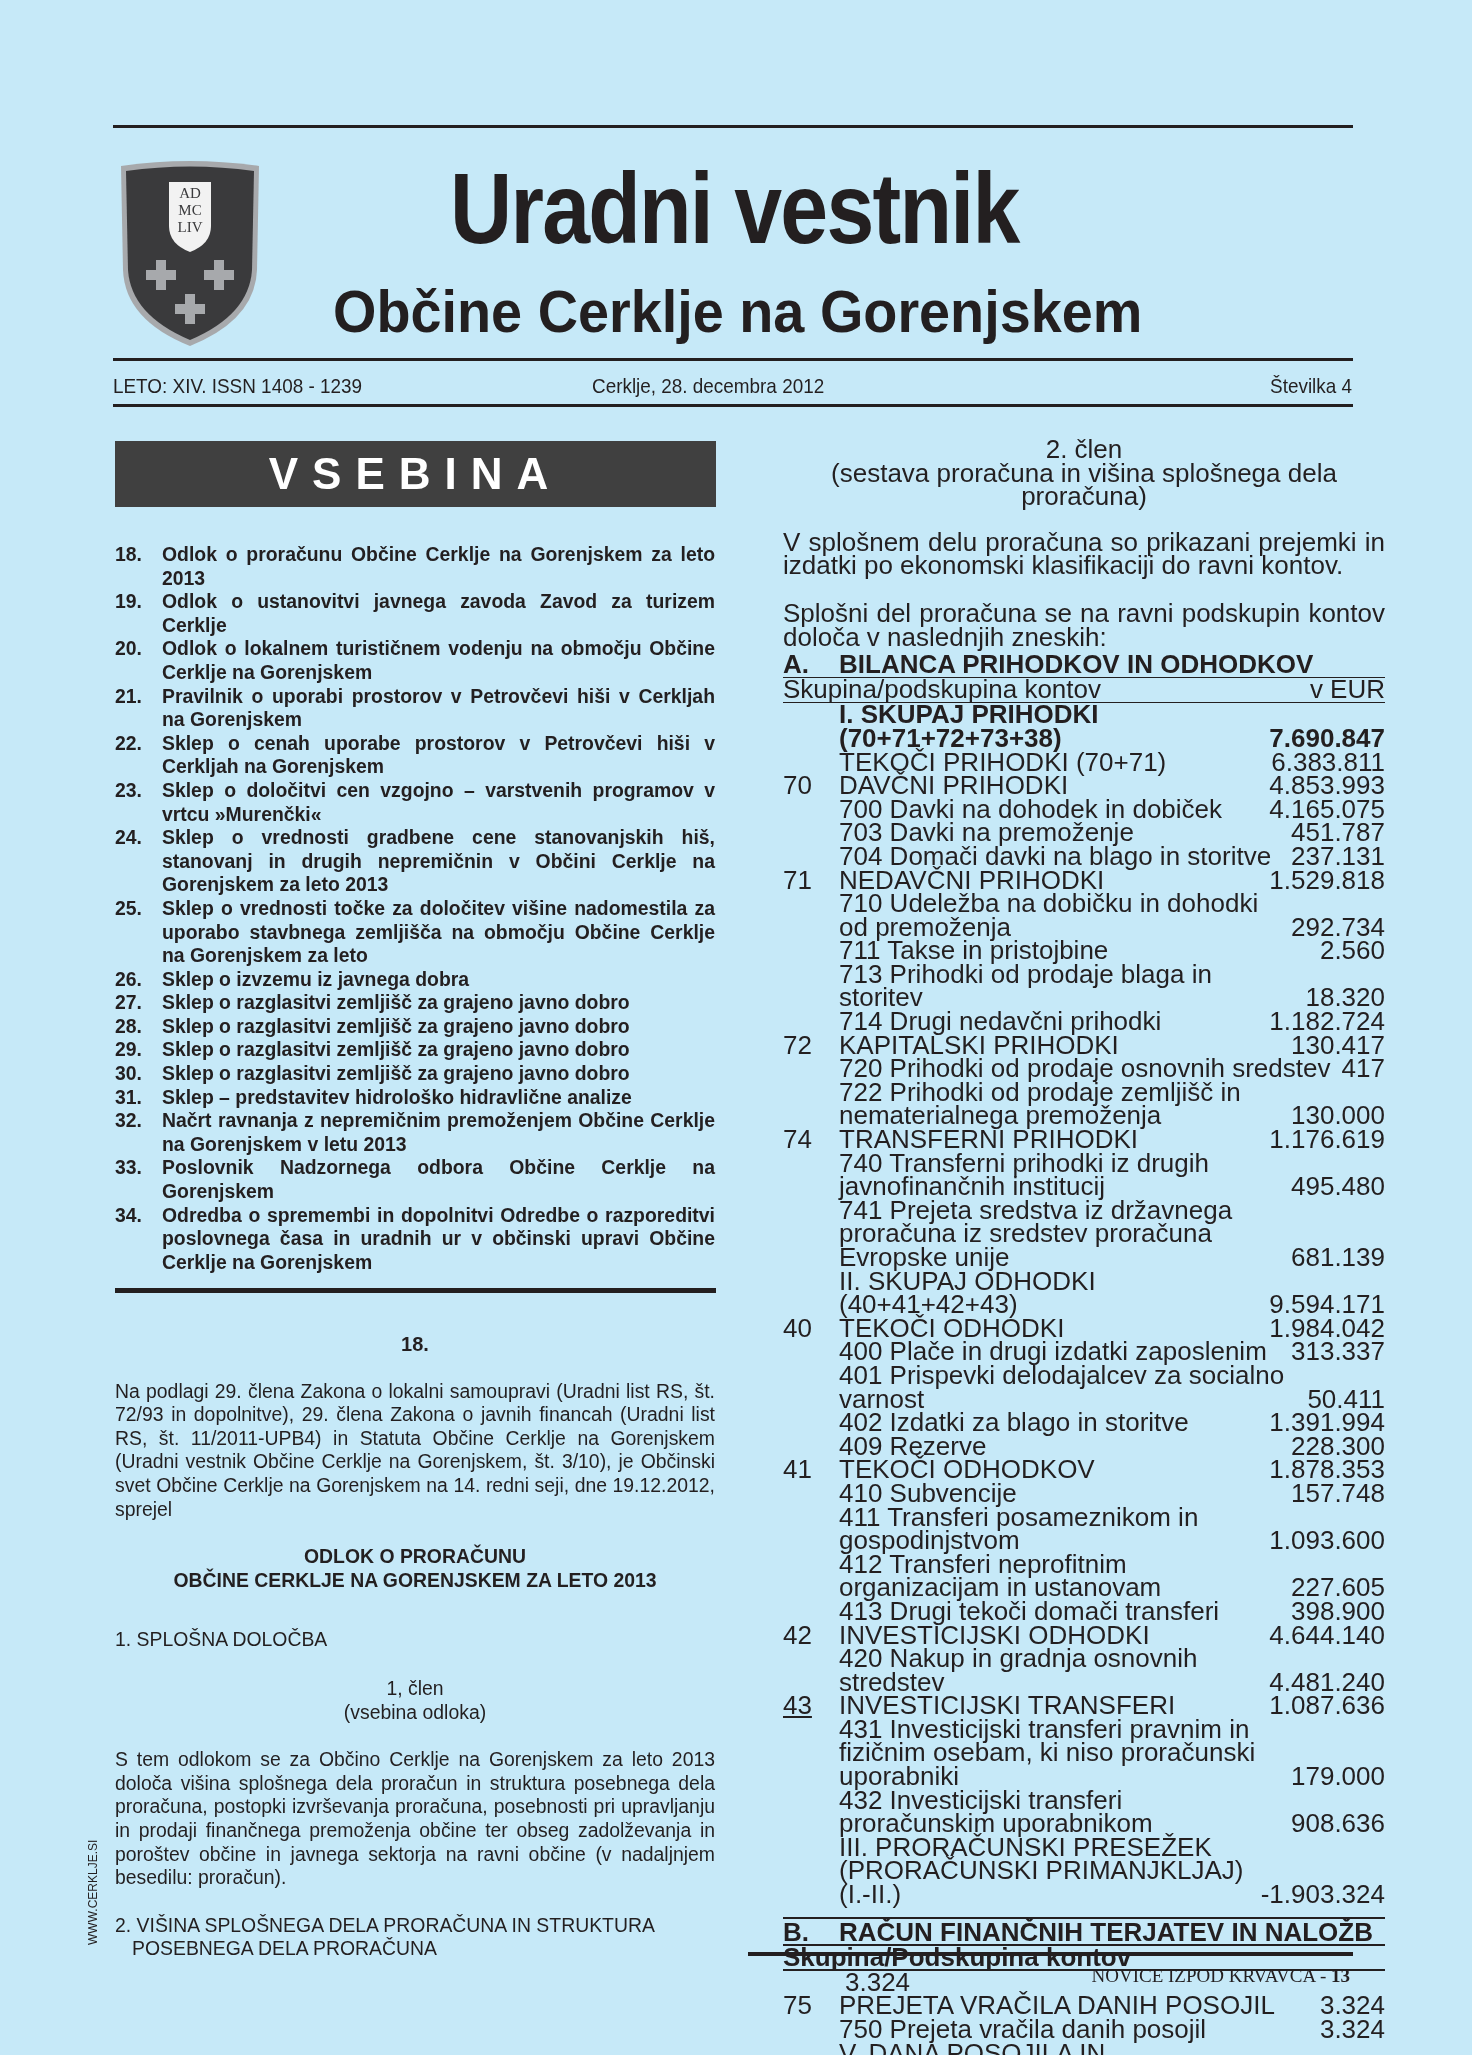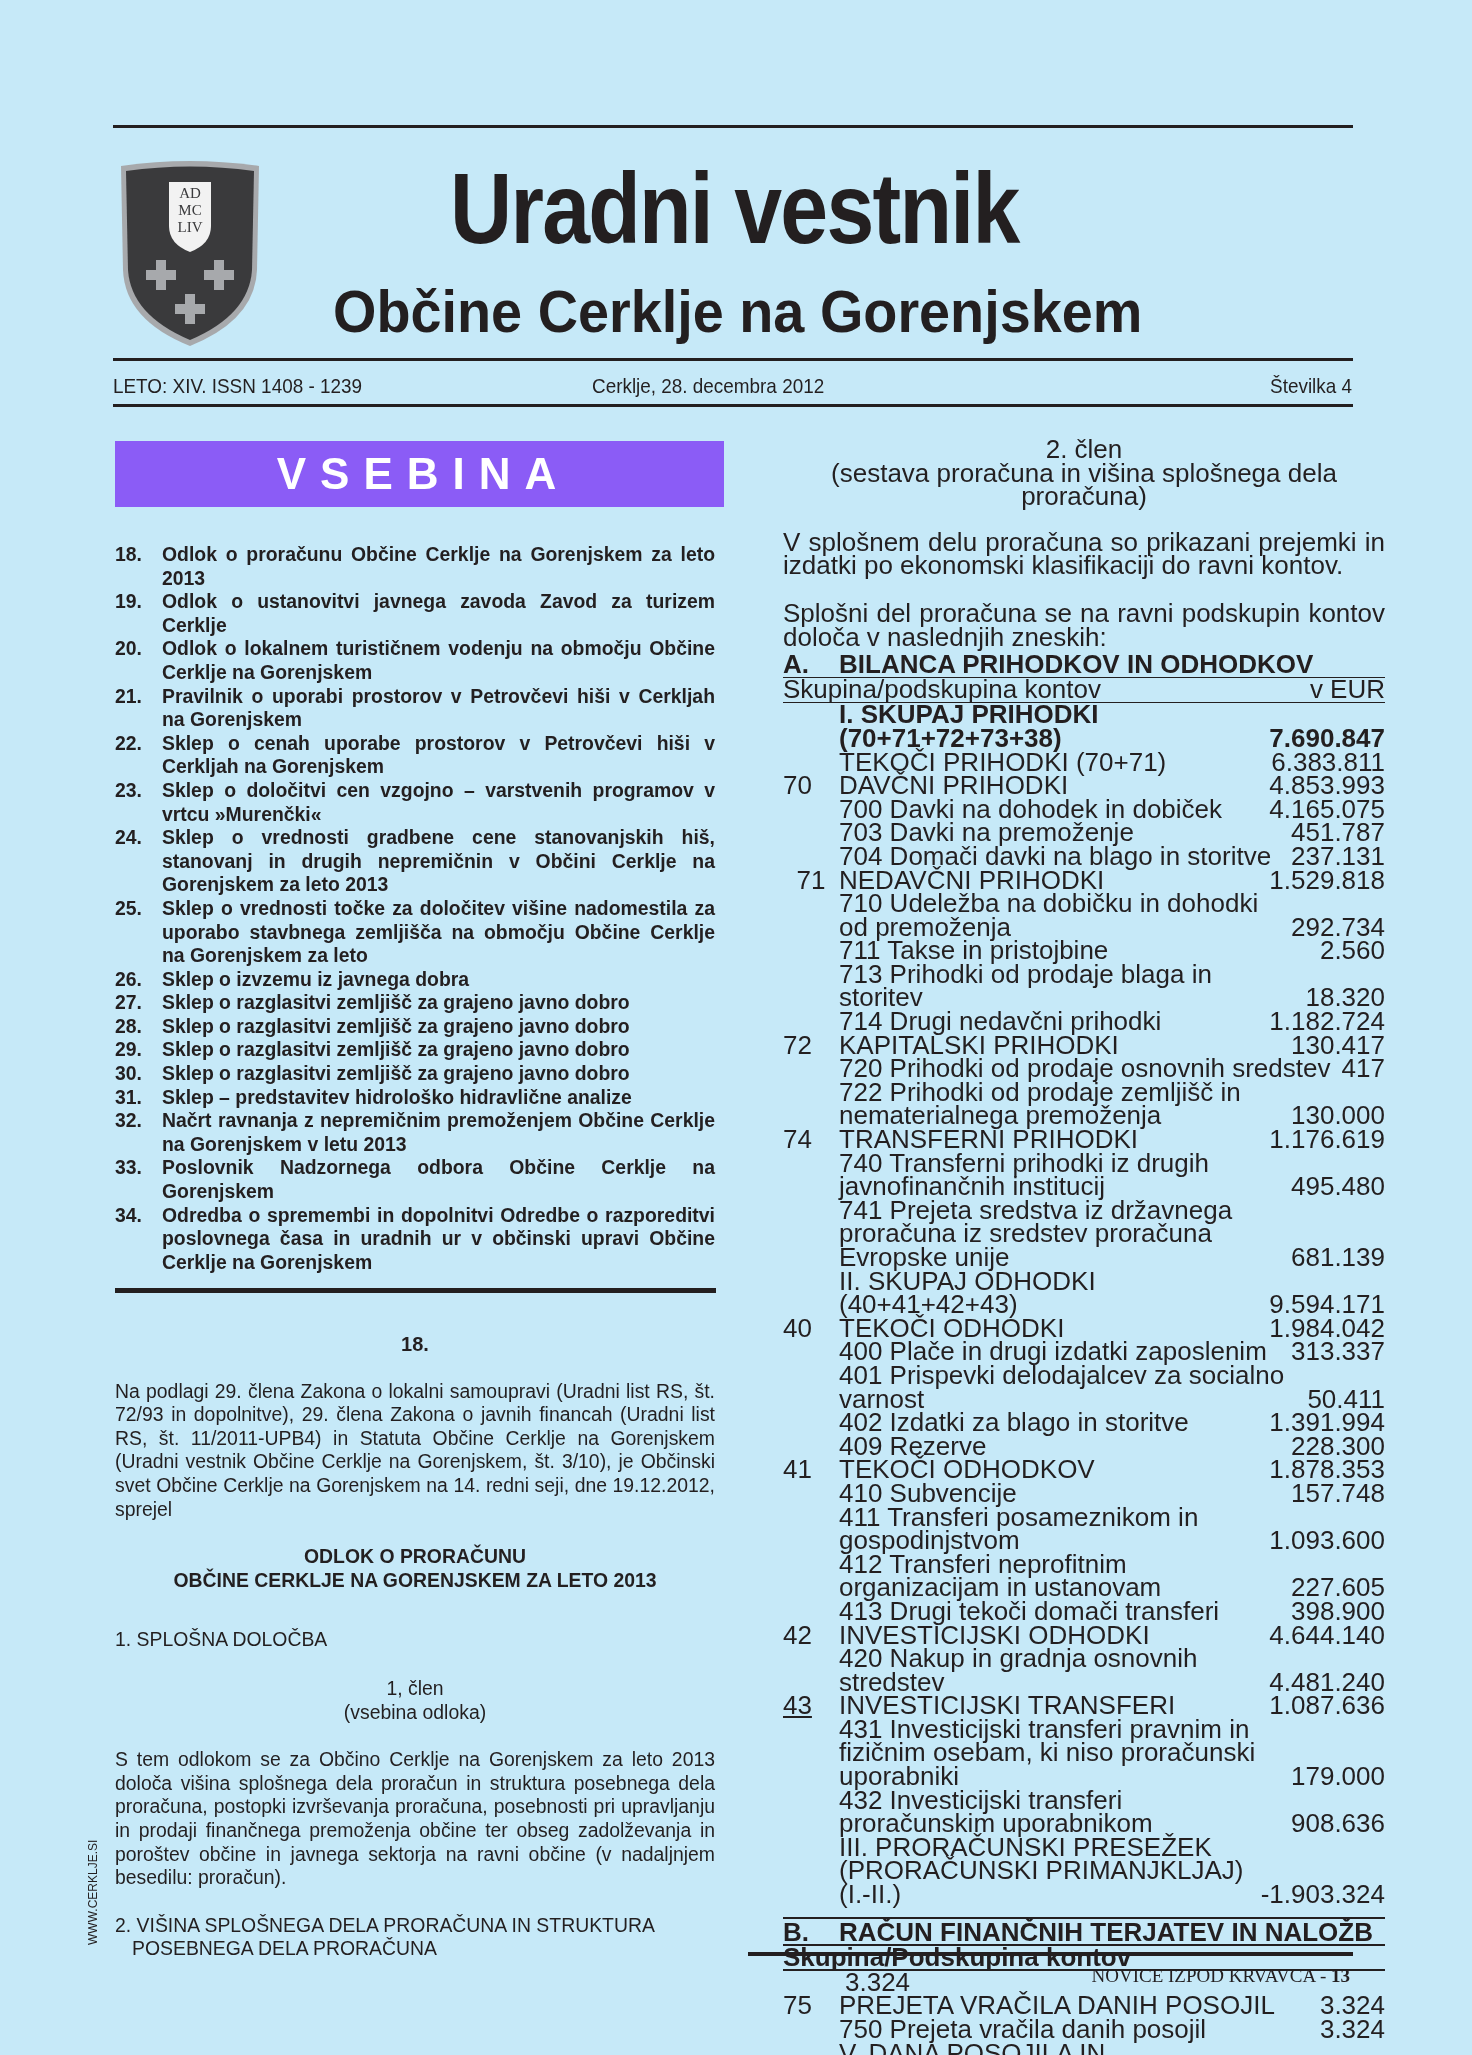--- a/index.html
+++ b/index.html
@@ -8,22 +8,22 @@
     color:#231f20; font-family:"Liberation Sans", sans-serif;
   }
   .abs { position:absolute; }
   .rule { position:absolute; background:#231f20; }
   
   #crest { left:115px; top:160px; width:150px; height:190px; }
   #title1 { left:450px; top:158px; font-size:100px; font-weight:bold; letter-spacing:-2px; line-height:1; transform:scaleX(0.86); transform-origin:left top; white-space:nowrap; }
   #title2 { left:333px; top:282px; font-size:60px; font-weight:bold; line-height:1; transform:scaleX(0.93); transform-origin:left top; white-space:nowrap; }
   .metaline { top:374px; font-size:21px; transform:scaleX(0.9); white-space:nowrap; }
   
-  #vsebina { left:115px; top:441px; width:601px; height:66px; background:#8b5cf6; color:#fff;
-    font-size:44px; font-weight:bold; letter-spacing:14px; text-align:center; line-height:66px;padding-left:8px; }
+  #vsebina { left:115px; top:441px; width:601px; height:66px; background:#404040; color:#fff;
+    font-size:44px; font-weight:bold; letter-spacing:14px; text-align:center; line-height:66px; }
   #toc { left:115px; top:543px; width:600px; font-size:19.4px; font-weight:bold; line-height:23.6px; }
   .toc-item { display:flex; }
   .toc-num { width:47px; flex:none; }
   .toc-text { flex:1; text-align:justify; }
   #lefttext { left:115px; top:1333px; width:600px; font-size:19.4px; line-height:23.6px; }
   .center { text-align:center; }
   .just { text-align:justify; }
   .bold { font-weight:bold; }
   #vertical { left:86px; top:1945px; font-size:12px; transform:rotate(-90deg); transform-origin:left top; white-space:nowrap; color:#231f20; }
   
@@ -206,21 +206,21 @@
         <span class="tbl-code" style="align-self: flex-start;"></span>
         <span class="tbl-label">703 Davki na premoženje</span>
         <span class="tbl-val">451.787</span>
       </div>
       <div class="tbl-row">
         <span class="tbl-code" style="align-self: flex-start;"></span>
         <span class="tbl-label">704 Domači davki na blago in storitve</span>
         <span class="tbl-val">237.131</span>
       </div>
       <div class="tbl-row">
-        <span class="tbl-code" style="align-self: flex-start; text-align: center;">71</span>
+        <span class="tbl-code" style="align-self: flex-start;">71</span>
         <span class="tbl-label">NEDAVČNI PRIHODKI</span>
         <span class="tbl-val">1.529.818</span>
       </div>
       <div class="tbl-row">
         <span class="tbl-code" style="align-self: flex-start;"></span>
         <span class="tbl-label">710 Udeležba na dobičku in dohodki od premoženja</span>
         <span class="tbl-val">292.734</span>
       </div>
       <div class="tbl-row">
         <span class="tbl-code" style="align-self: flex-start;"></span>

